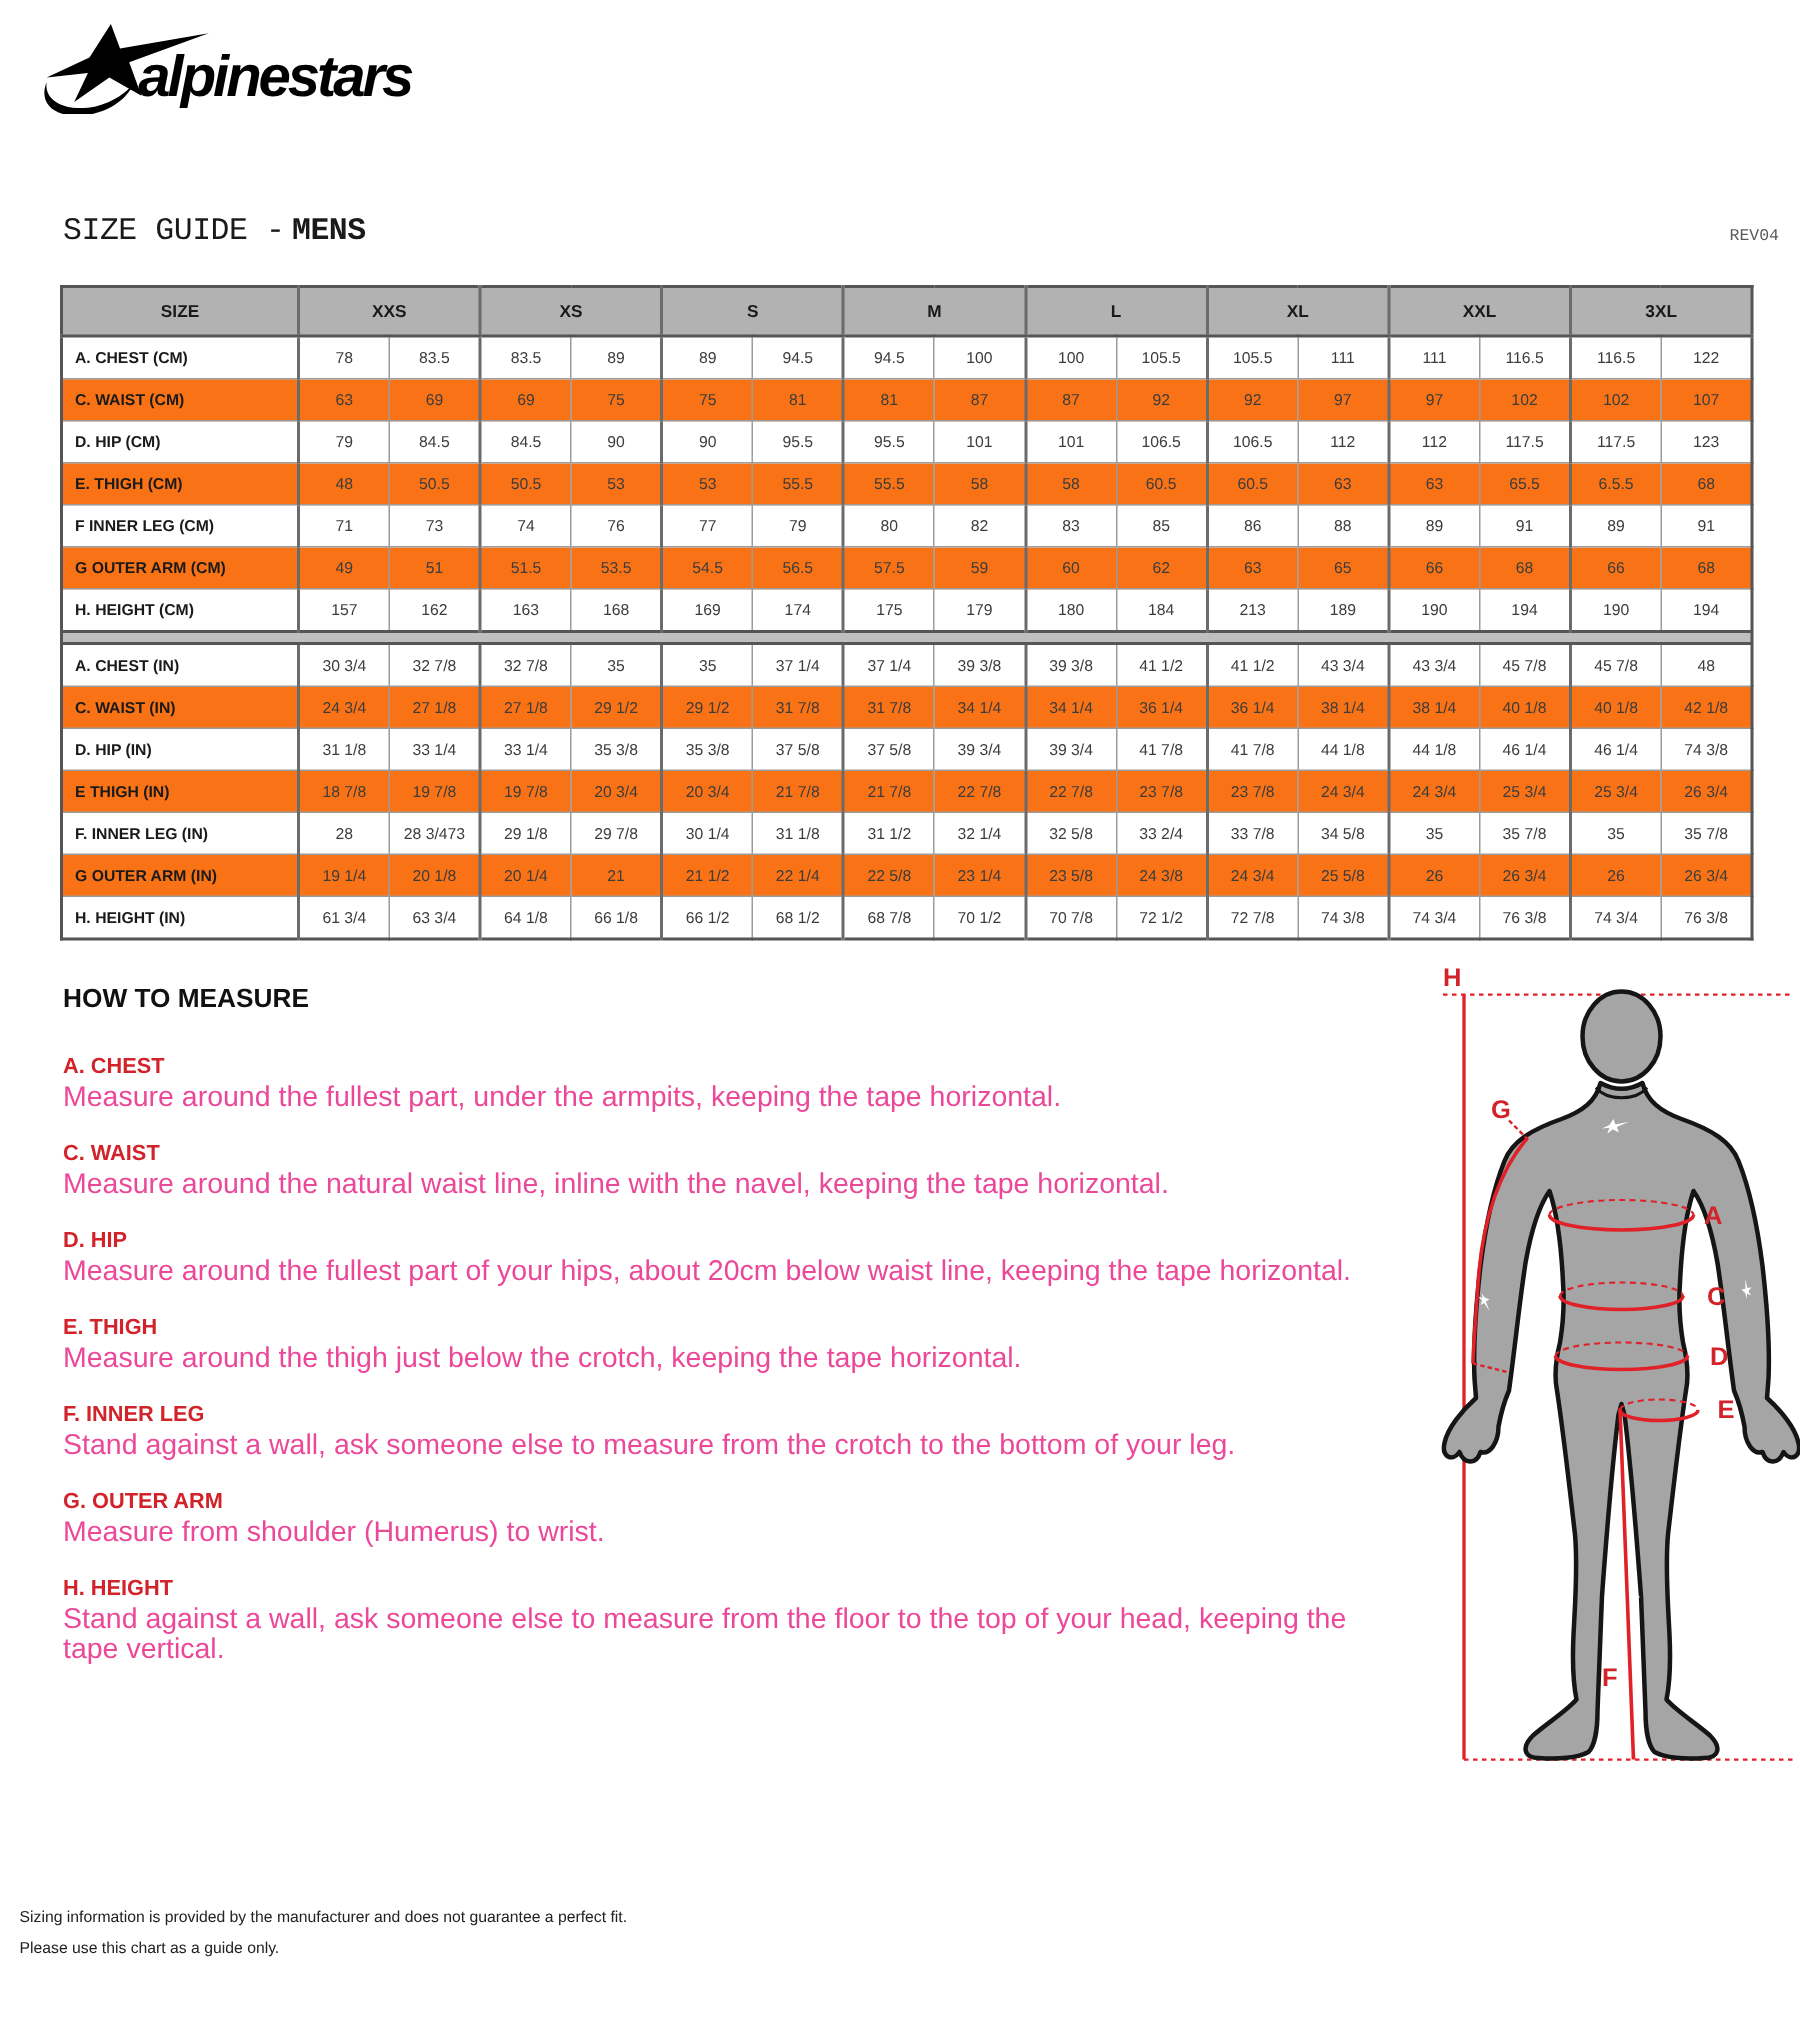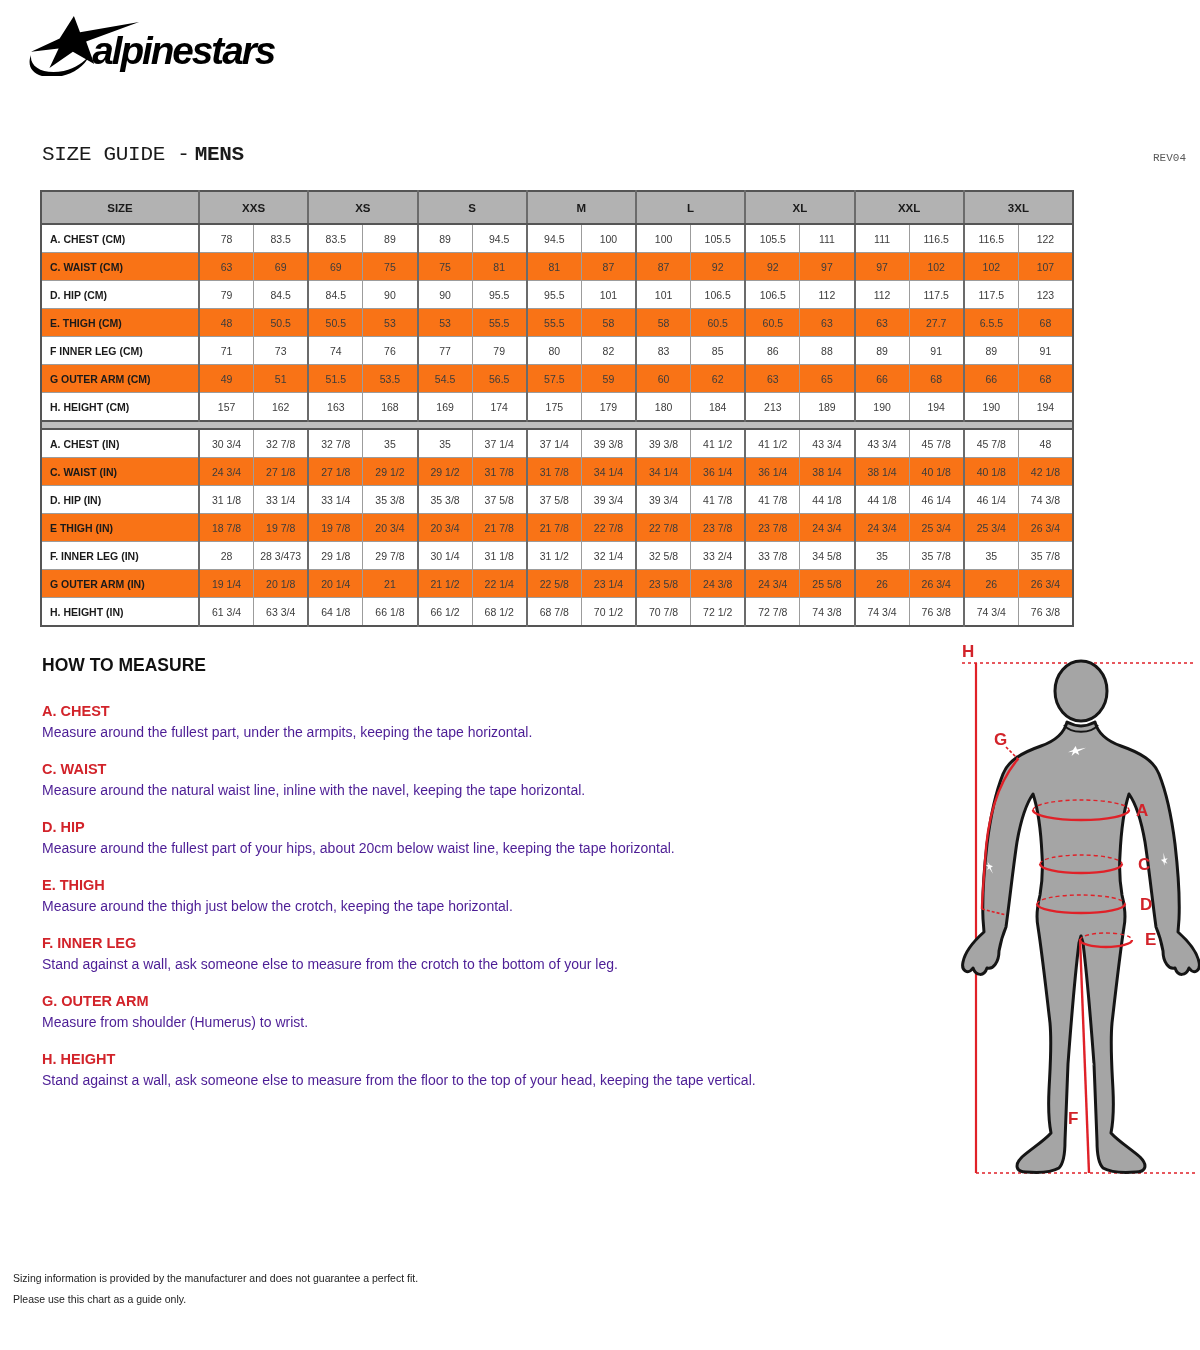--- a/index.html
+++ b/index.html
@@ -8,37 +8,37 @@
   
   .logo{position:absolute;left:25px;top:10px;width:270px;height:66px;}
 
   
   .title-row{position:absolute;left:42px;top:143px;width:1144px;display:flex;justify-content:space-between;align-items:flex-end;font-family:Liberation Mono, monospace;}
   .title-row h1{margin:0;font-size:21px;font-weight:400;letter-spacing:-0.3px;color:#1a1a1a;}
   .title-row h1 b{font-weight:700;margin-left:5px;}
   .rev{font-size:11px;color:#5a5a5a;padding-bottom:2px;}
 
   
-  table.size-table{position:absolute;left:40px;top:190px;width:1034px;border-collapse:collapse;table-layout:fixed;border:2px solid #555;}
+  table.size-table{position:absolute;left:40px;top:190px;width:1129px;border-collapse:collapse;table-layout:fixed;border:2px solid #555;}
   .size-table th,.size-table td{border:1px solid #9c9c9c;padding:0;}
   .size-table thead th{background:#b2b2b2;height:31px;font-size:11.5px;font-weight:700;color:#1a1a1a;border-left:2px solid #6b6b6b;border-bottom:2px solid #555;text-align:center;}
   .size-table thead th.corner{width:156px;border-left:none;}
   .size-table tbody th{text-align:left;padding-left:8px;font-size:10.5px;font-weight:700;color:#1a1a1a;}
   .size-table tbody td{text-align:center;font-size:10.5px;color:#3c3c3c;height:27px;}
   .size-table tr.white, .size-table tr.white th{background:#ffffff;}
   .size-table tr.gray,  .size-table tr.gray th{background:#f97316;}
   .size-table td.gs{border-left:2px solid #6b6b6b;}
   .size-table tr.sep td{height:6px;background:#bfbfbf;border-top:2px solid #555;border-bottom:2px solid #555;}
 
   
   .howto{position:absolute;left:42px;top:655px;width:880px;}
   .howto h2{margin:0 0 27px 0;font-size:17.5px;font-weight:700;color:#111;}
   .howto .section{margin-bottom:19px;}
   .howto h3{margin:0 0 3px 0;font-size:14.5px;font-weight:700;color:#d2232a;}
-  .howto p{margin:0;font-size:14px;color:#4c1d95;line-height:20px;}
+  .howto p{margin:0;font-size:19px;color:#ec4899;line-height:20px;}
 
   
   .figure{position:absolute;left:948px;top:643px;width:252px;height:545px;}
 
   
   .footer{position:absolute;left:13px;top:1268px;font-size:10.5px;color:#222;line-height:21px;}
 </style>
 </head>
 <body>
 
@@ -133,21 +133,21 @@
         <td>53</td>
         <td class="gs">53</td>
         <td>55.5</td>
         <td class="gs">55.5</td>
         <td>58</td>
         <td class="gs">58</td>
         <td>60.5</td>
         <td class="gs">60.5</td>
         <td>63</td>
         <td class="gs">63</td>
-        <td>27.7</td>
+        <td>65.5</td>
         <td class="gs">6.5.5</td>
         <td>68</td>
       </tr>
       <tr class="white">
         <th>F INNER LEG (CM)</th>
         <td class="gs">71</td>
         <td>73</td>
         <td class="gs">74</td>
         <td>76</td>
         <td class="gs">77</td>

